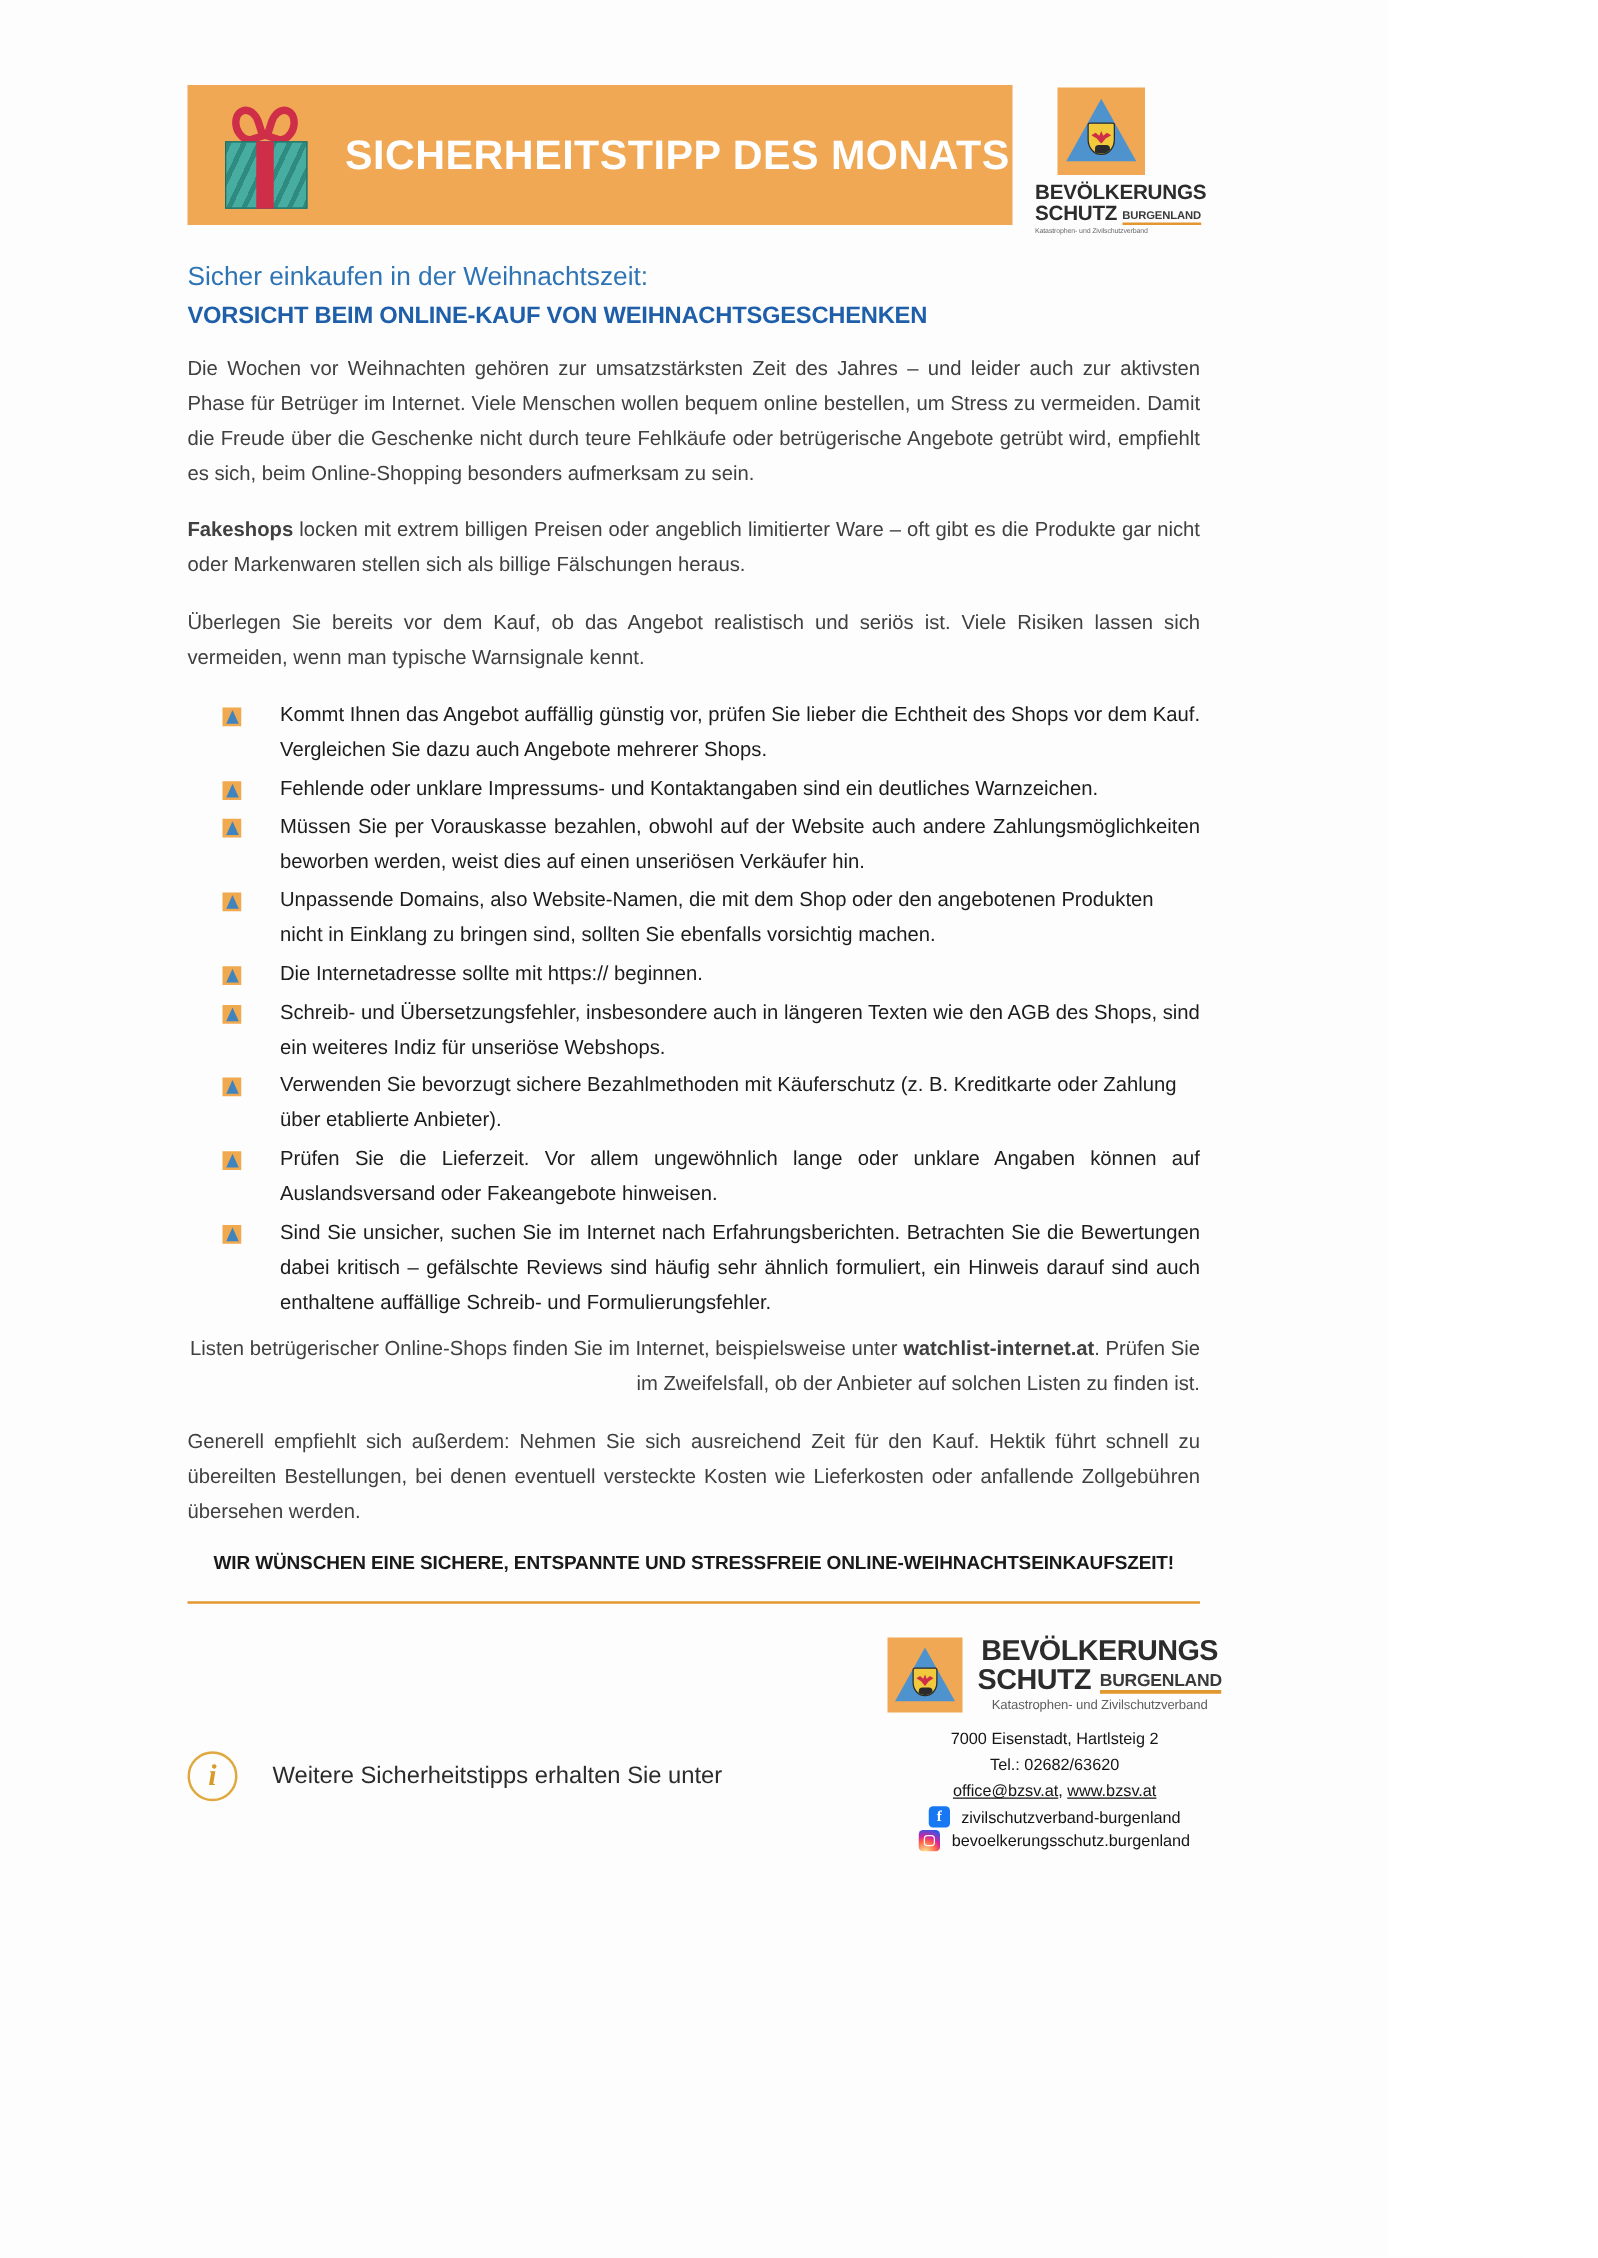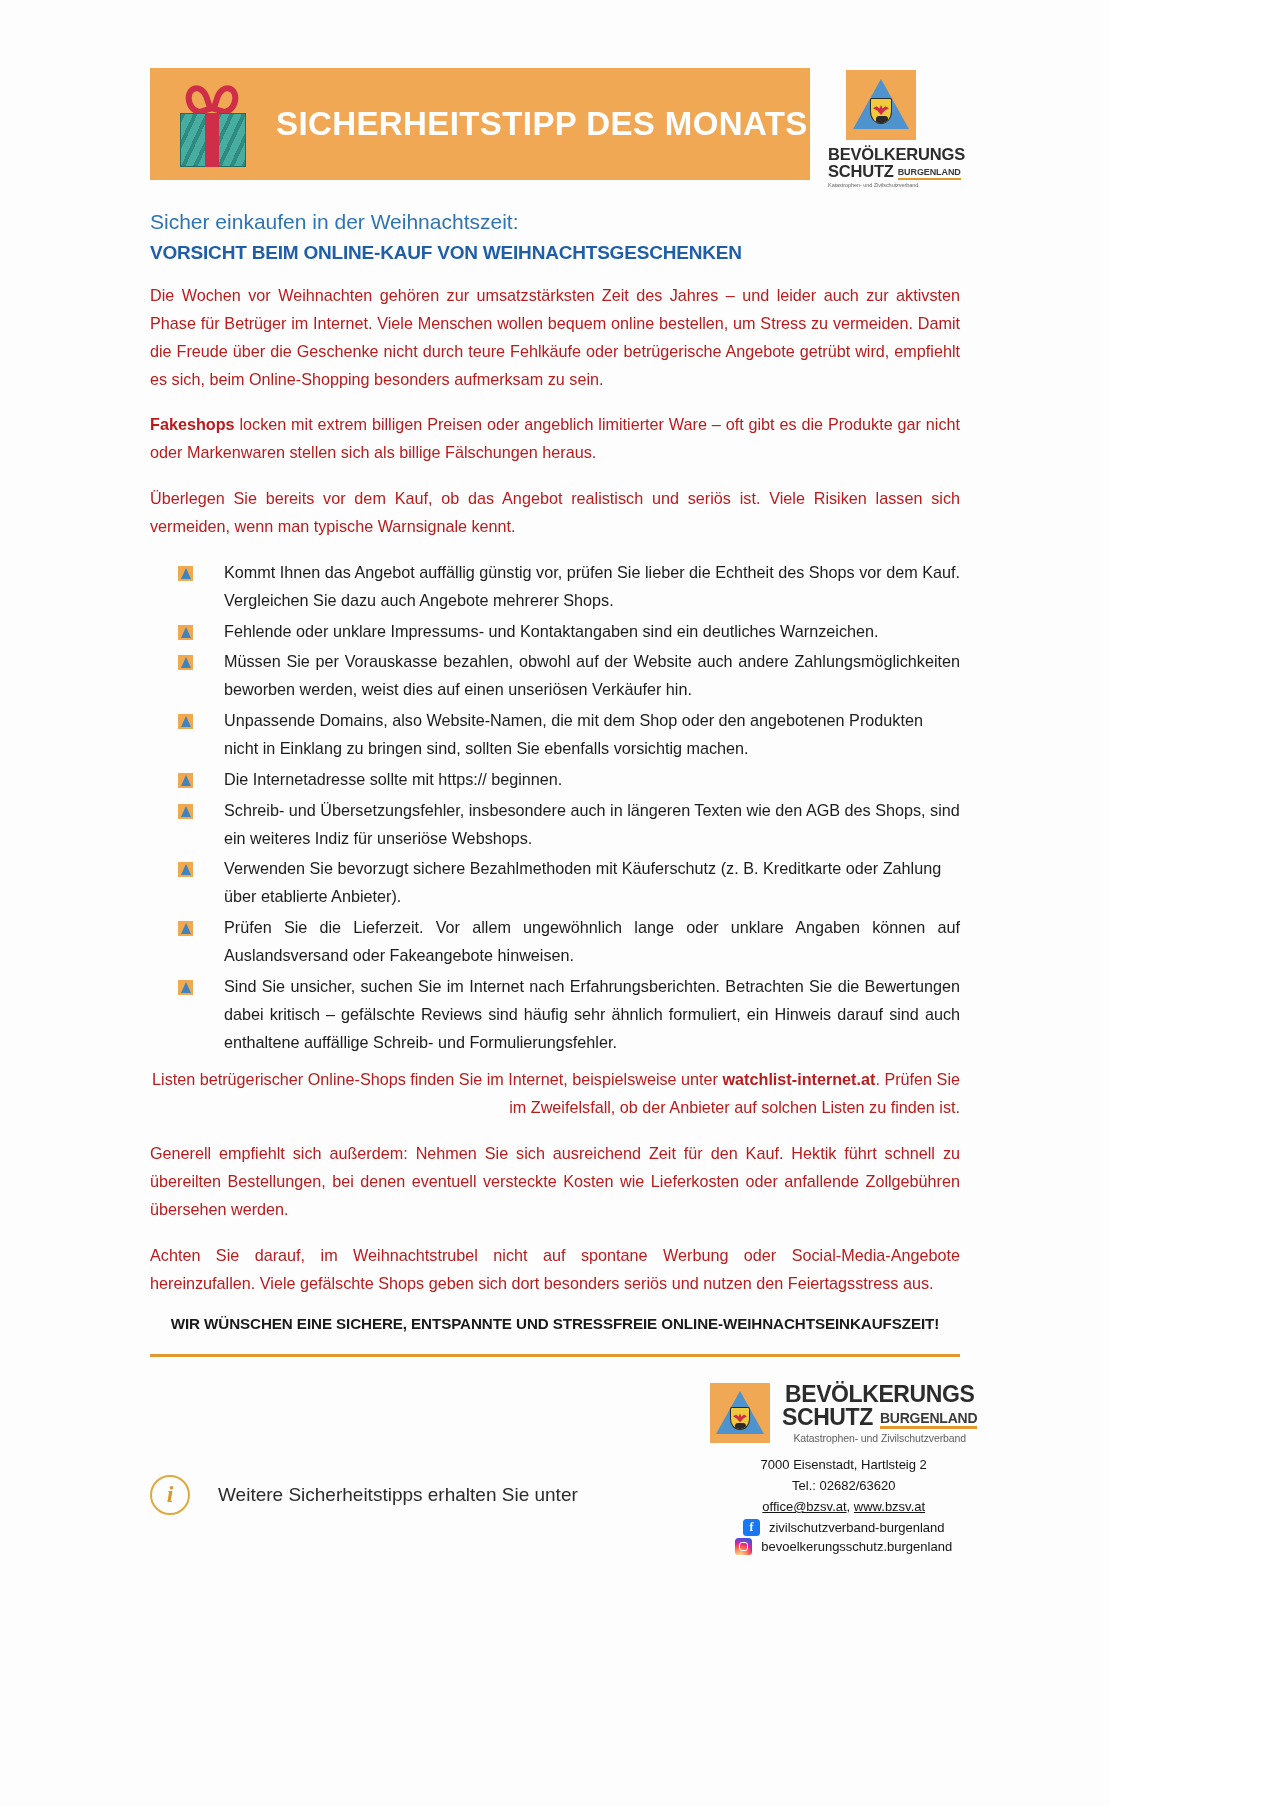--- a/index.html
+++ b/index.html
@@ -154,21 +154,21 @@
     font-weight:700;
     letter-spacing:-.2px;
     margin:0 0 18px 0;
     line-height:1.15;
   }
   p.para{
     font-size:16.2px;
     line-height:1.72;
     text-align:justify;
     margin:0 0 18px 0;
-    color:#b91c1c;
+    color:#404040;
   }
   p.para.left{text-align:right;}
   .b{font-weight:700;}
   .u{margin-top:48px;}
 
   .subhead{
     color:#2e74b5;
     font-size:17px;
     font-weight:700;
     margin:24px 0 10px 0;
@@ -400,21 +400,20 @@
 
       <li><span class="bullet-mark"></span><span>Prüfen Sie die Lieferzeit. Vor allem ungewöhnlich lange oder unklare Angaben können auf Auslandsversand oder Fakeangebote hinweisen.</span></li>
 
       <li><span class="bullet-mark"></span><span>Sind Sie unsicher, suchen Sie im Internet nach Erfahrungsberichten. Betrachten Sie die Bewertungen dabei kritisch – gefälschte Reviews sind häufig sehr ähnlich formuliert, ein Hinweis darauf sind auch enthaltene auffällige Schreib- und Formulierungsfehler.</span></li>
     </ul>
 
     <p class="para left"><span>Listen betrügerischer Online-Shops finden Sie im Internet, beispielsweise unter </span><span class="b">watchlist-internet.at</span><span>. Prüfen Sie im Zweifelsfall, ob der Anbieter auf solchen Listen zu finden ist.</span></p>
 
     <p class="para">Generell empfiehlt sich außerdem: Nehmen Sie sich ausreichend Zeit für den Kauf. Hektik führt schnell zu übereilten Bestellungen, bei denen eventuell versteckte Kosten wie Lieferkosten oder anfallende Zollgebühren übersehen werden.</p>
 
-    <p class="para">Achten Sie darauf, im Weihnachtstrubel nicht auf spontane Werbung oder Social-Media-Angebote hereinzufallen. Viele gefälschte Shops geben sich dort besonders seriös und nutzen den Feiertagsstress aus.</p>
 
     <div class="closing">WIR WÜNSCHEN EINE SICHERE, ENTSPANNTE UND STRESSFREIE ONLINE-WEIHNACHTSEINKAUFSZEIT!</div>
   </div>
 
   <div class="rule"></div>
 
   <div class="footer">
 
     <div class="footer-left">
       <div class="info-icon">i</div>

